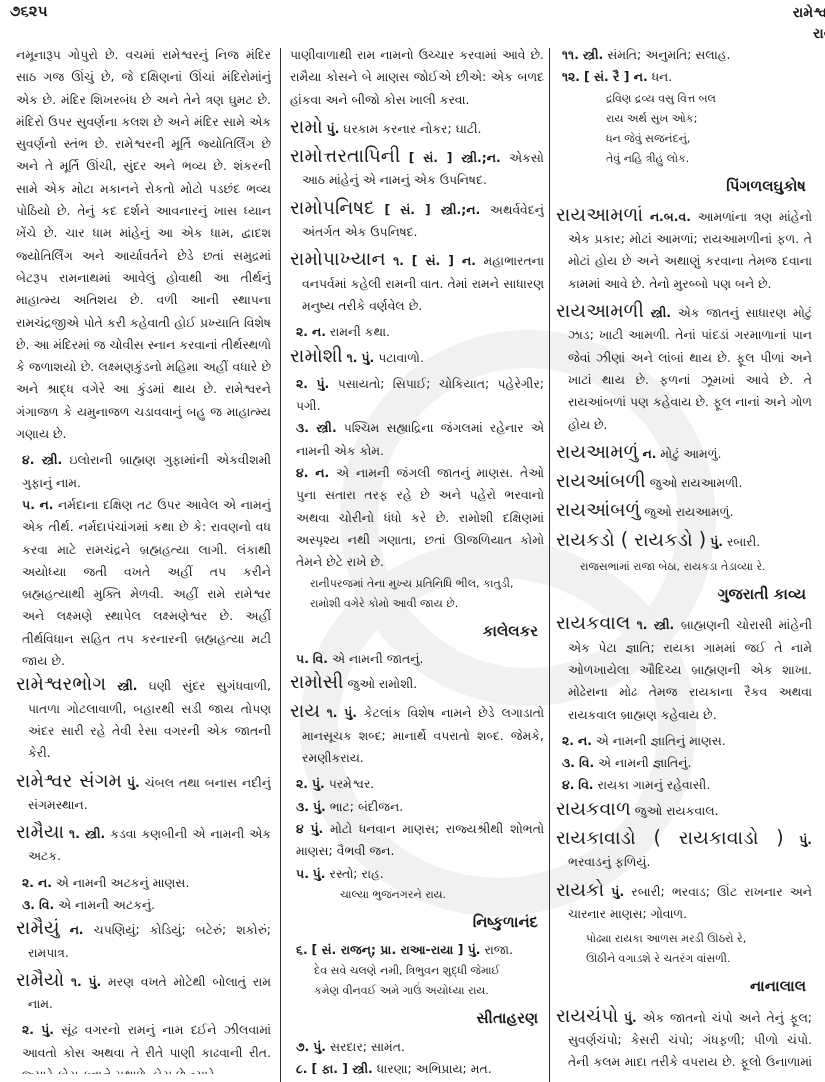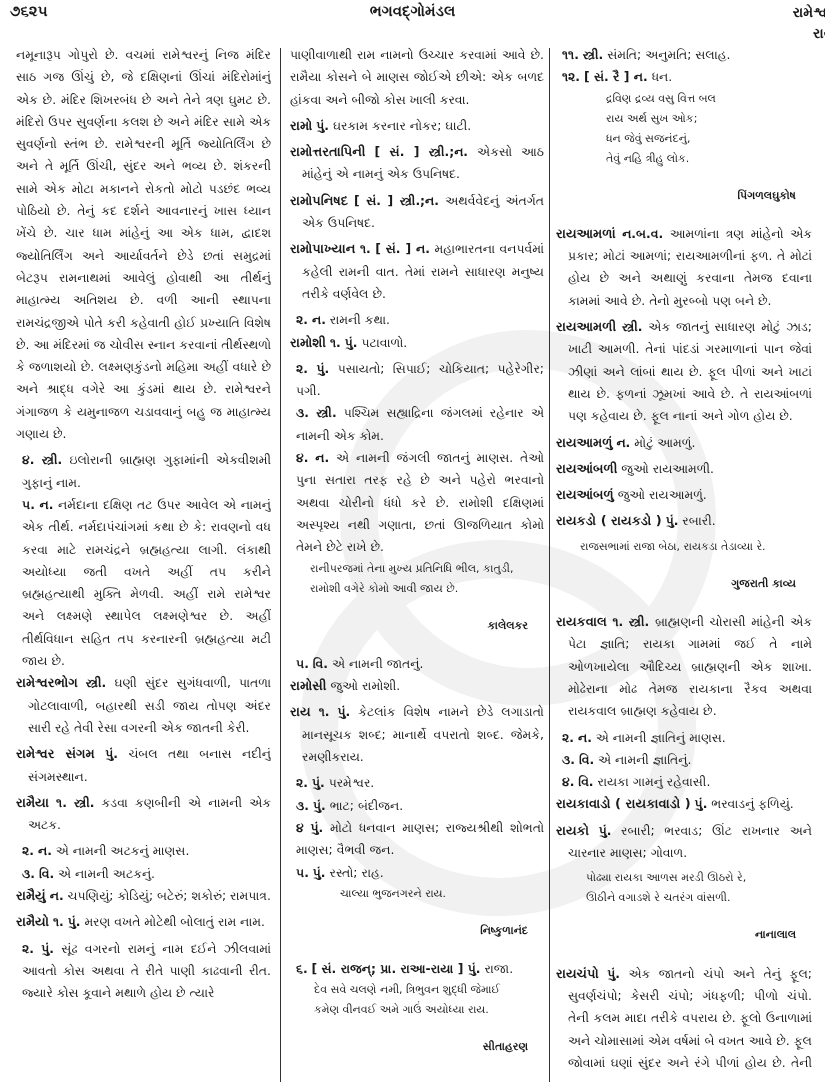--- a/index.html
+++ b/index.html
@@ -13,37 +13,36 @@
   .guide { position:absolute; right:10px; top:2px; text-align:right; font-size:14px; font-weight:bold; line-height:21px; }
   .cols { position:absolute; top:44px; left:0; width:825px; height:1030px; }
   .col { position:absolute; top:0; bottom:0; overflow:hidden; font-size:12.4px; line-height:22.3px; text-align:justify; }
   .col1 { left:16px; width:255px; }
   .col2 { left:290px; width:254px; }
   .col3 { left:556px; width:256px; }
   .rule { position:absolute; top:48px; bottom:0; width:1px; background:#333; }
   .rule1 { left:280px; } .rule2 { left:549px; }
   .entry { margin:0 0 4px 0; padding-left:12px; text-indent:-12px; }
   .sense { margin:0; padding-left:6px; }
-  .head { font-weight:bold; font-size:13px; }
+  .head { font-weight:normal; font-size:19px; }
   .gram { font-weight:bold; }
   .verse { margin:0; padding-left:50px; text-align:left; font-size:11px; line-height:20px; }
-  .cite { margin:16px; text-align:right; font-size:11px; font-weight:bold; }
+  .cite { margin:6px; text-align:right; font-size:15px; font-weight:bold; }
   .cont { margin:0 0 4px 0; }
 </style>
 </head>
 <body>
 
 <div class="watermark">
   <div class="ring" style="left:40px;top:0;width:300px;height:300px;"></div>
   <div class="ring" style="left:0;top:210px;width:320px;height:300px;"></div>
 </div>
 
 <div class="header">
   <div class="page-num">૭૬૨૫</div>
-  <div class="book-title">ભગવદ્ગોમંડલ</div>
   <div class="guide">
     <div>રામેશ્વરભોગ</div>
     <div>રાયચંપો</div>
   </div>
 </div>
 
 <div class="rule rule1"></div>
 <div class="rule rule2"></div>
 
 <div class="cols">
@@ -107,20 +106,21 @@
     <p class="entry"><span class="head">રાયઆમળું</span> <span class="gram">ન.</span> <span>મોટું આમળું.</span></p>
     <p class="entry"><span class="head">રાયઆંબળી</span> <span>જુઓ રાયઆમળી.</span></p>
     <p class="entry"><span class="head">રાયઆંબળું</span> <span>જુઓ રાયઆમળું.</span></p>
     <p class="entry"><span class="head">રાયકડો ( રાયકડો )</span> <span class="gram">પું.</span> <span>રબારી.</span></p>
     <p class="verse" style="padding-left:24px">રાજસભામાં રાજા બેઠા, રાયકડા તેડાવ્યા રે.</p>
     <p class="cite">ગુજરાતી કાવ્ય</p>
     <p class="entry"><span class="head">રાયકવાલ</span> <span class="gram">૧.</span> <span class="gram">સ્ત્રી.</span> <span>બ્રાહ્મણની ચોરાસી માંહેની એક પેટા જ્ઞાતિ; રાયકા ગામમાં જઈ તે નામે ઓળખાયેલા ઔદિચ્ય બ્રાહ્મણની એક શાખા. મોઢેરાના મોઢ તેમજ રાયકાના રૈકવ અથવા રાયકવાલ બ્રાહ્મણ કહેવાય છે.</span></p>
     <p class="sense"><span class="gram">૨.</span> <span class="gram">ન.</span> <span>એ નામની જ્ઞાતિનું માણસ.</span></p>
     <p class="sense"><span class="gram">૩.</span> <span class="gram">વિ.</span> <span>એ નામની જ્ઞાતિનું.</span></p>
     <p class="sense"><span class="gram">૪.</span> <span class="gram">વિ.</span> <span>રાયકા ગામનું રહેવાસી.</span></p>
+    <p class="entry"><span class="head">રાયકવાળ</span> <span>જુઓ રાયકવાલ.</span></p>
     <p class="entry"><span class="head">રાયકાવાડો ( રાયકાવાડો )</span> <span class="gram">પું.</span> <span>ભરવાડનું ફળિયું.</span></p>
     <p class="entry"><span class="head">રાયકો</span> <span class="gram">પું.</span> <span>રબારી; ભરવાડ; ઊંટ રાખનાર અને ચારનાર માણસ; ગોવાળ.</span></p>
     <p class="verse" style="padding-left:30px">પોઢ્યા રાયકા આળસ મરડી ઊઠરો રે,</p>
     <p class="verse" style="padding-left:30px">ઊઠીને વગાડશે રે ચતરંગ વાંસળી.</p>
     <p class="cite">નાનાલાલ</p>
     <p class="entry"><span class="head">રાયચંપો</span> <span class="gram">પું.</span> <span>એક જાતનો ચંપો અને તેનું ફૂલ; સુવર્ણચંપો; કેસરી ચંપો; ગંધફળી; પીળો ચંપો. તેની કલમ માદા તરીકે વપરાય છે. ફૂલો ઉનાળામાં અને ચોમાસામાં એમ વર્ષમાં બે વખત આવે છે. ફૂલ જોવામાં ઘણાં સુંદર અને રંગે પીળાં હોય છે. તેની વાસ ઘણી ઉગ્ર</span></p>
   </div>
 </div>
 
 </body></html>

